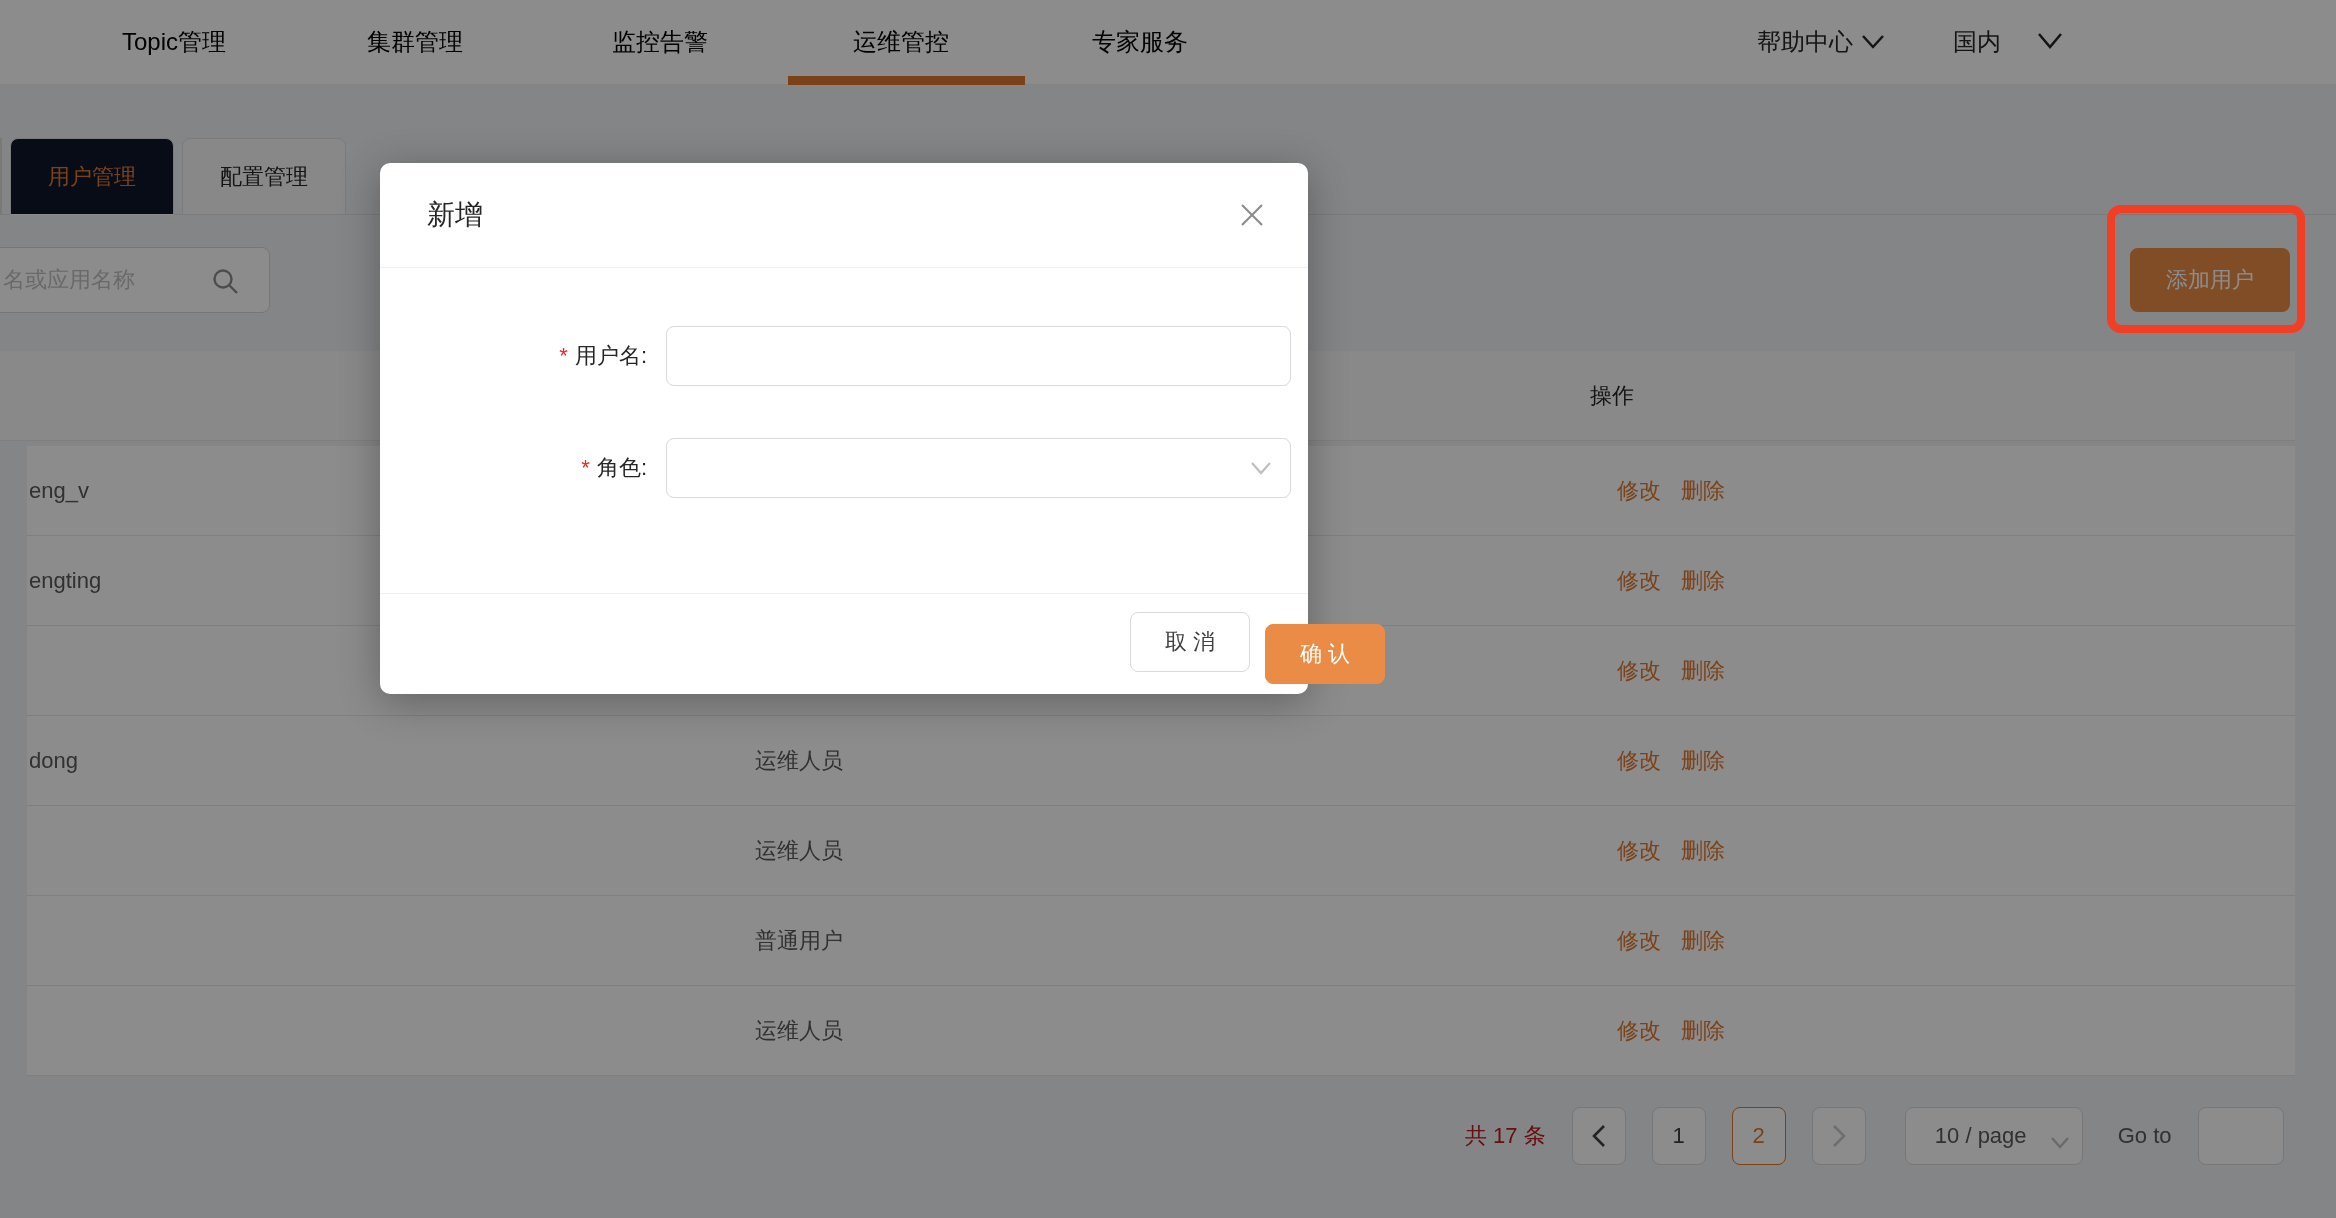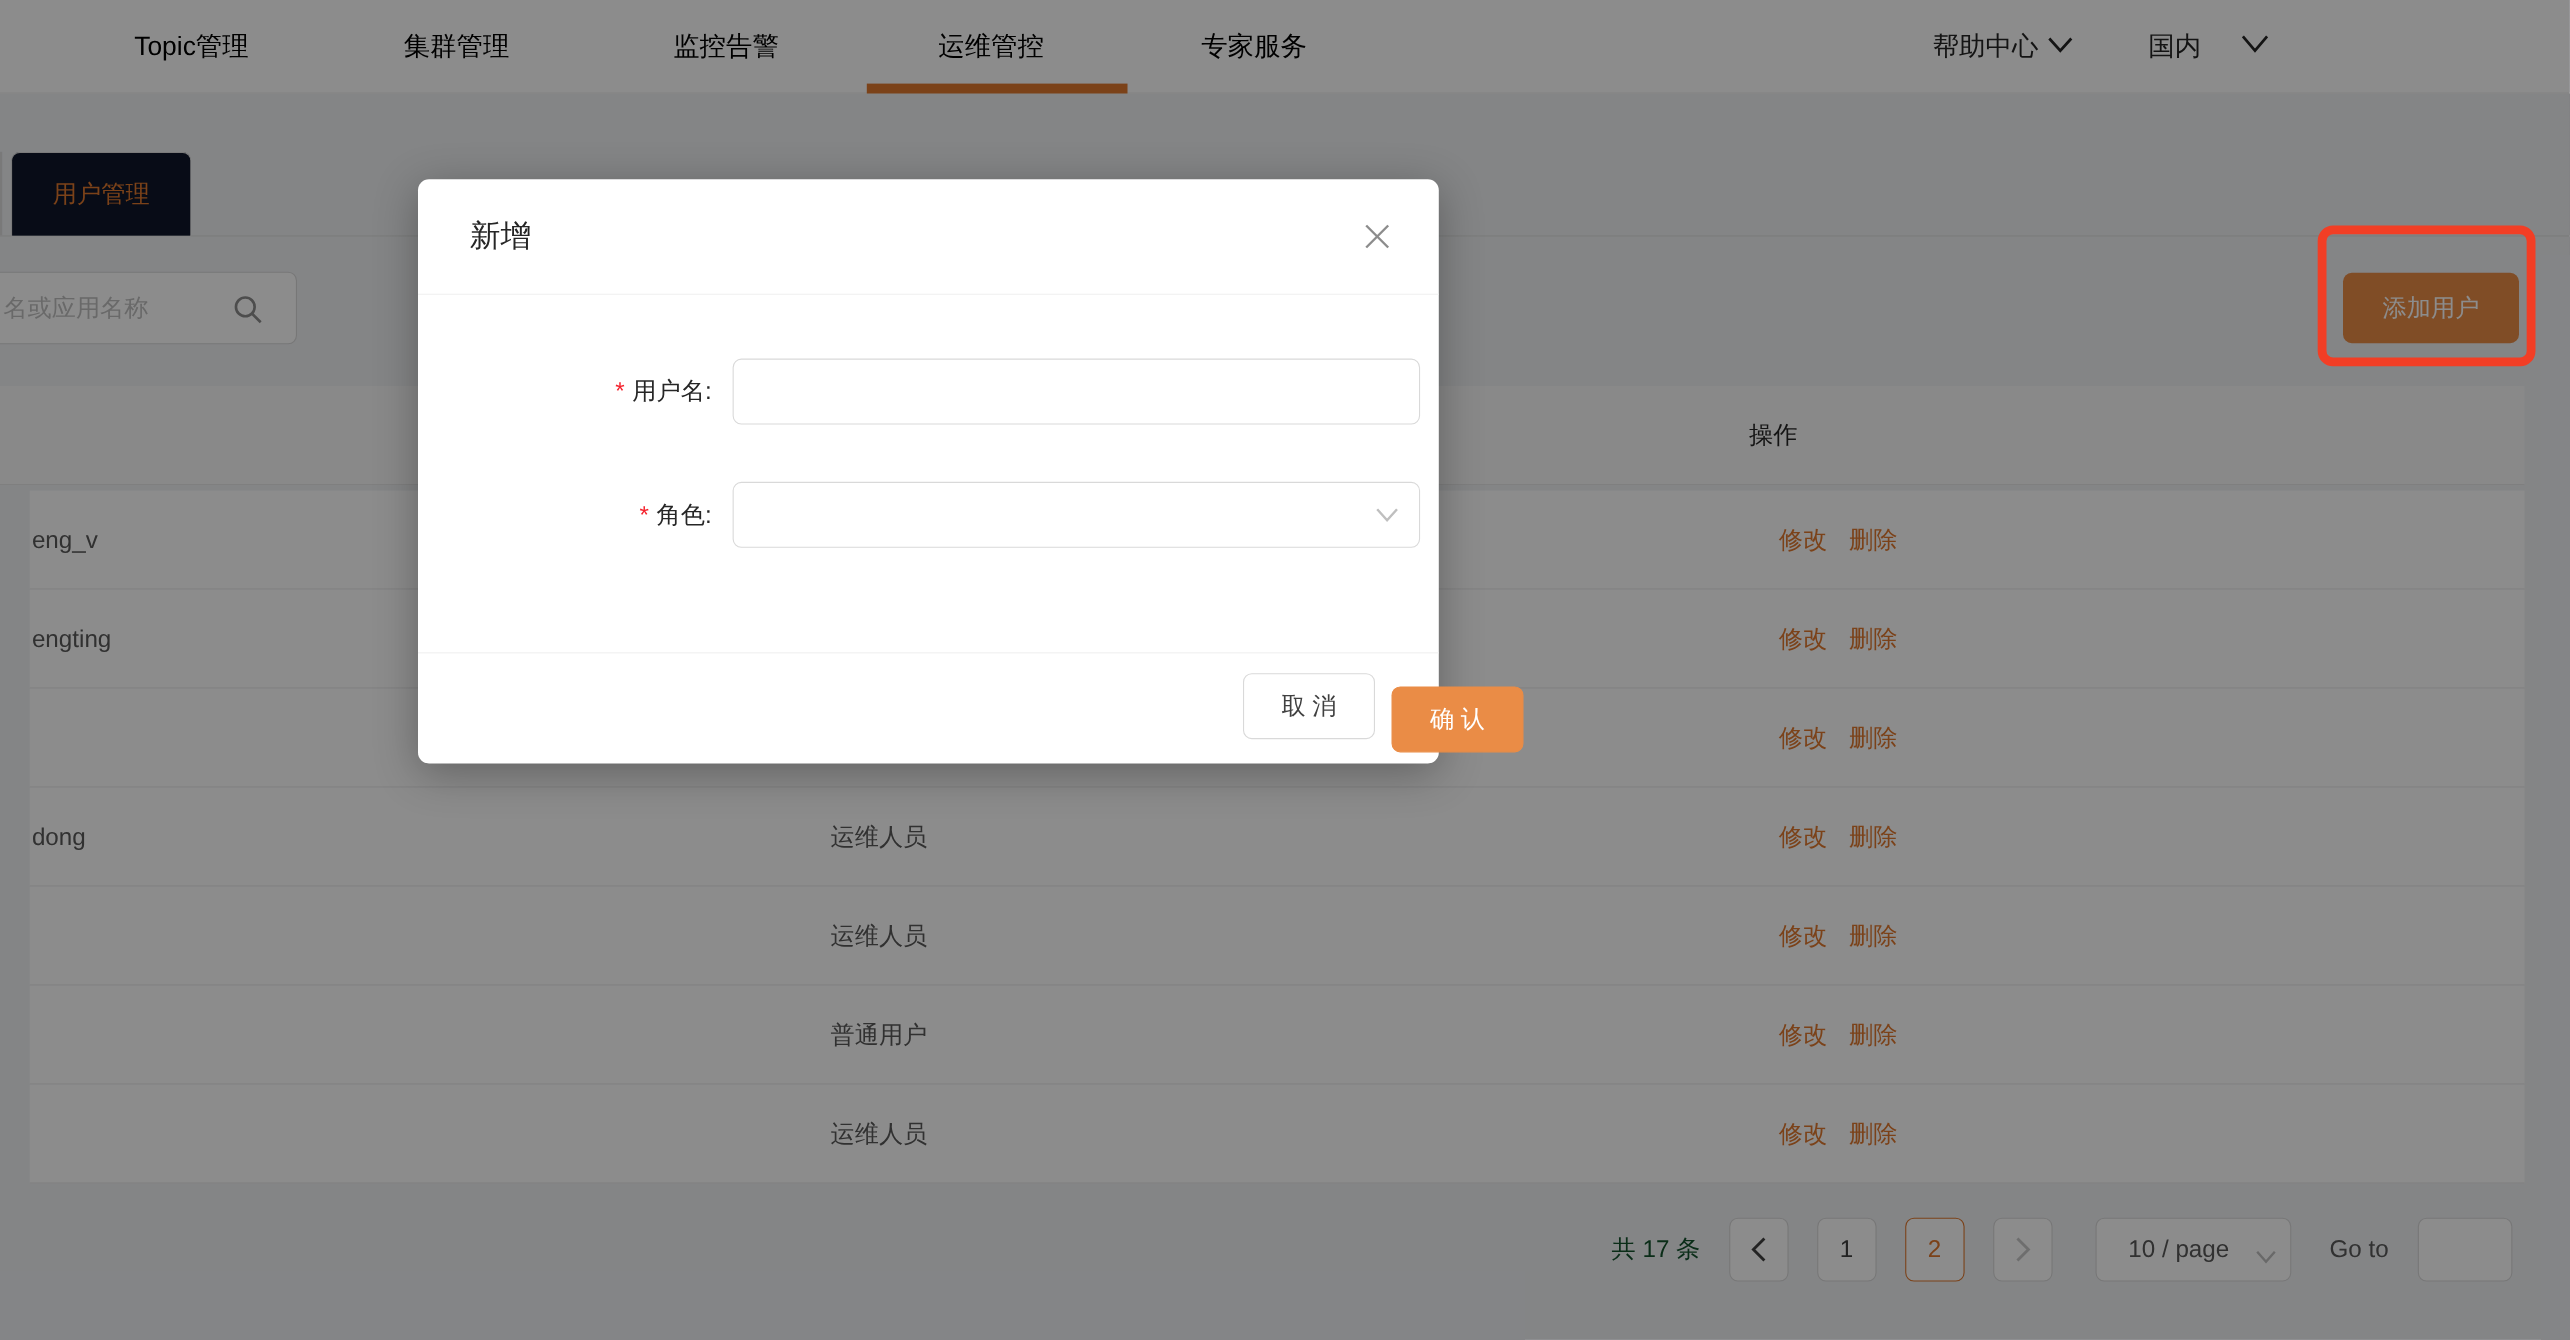--- a/index.html
+++ b/index.html
@@ -45,21 +45,21 @@
   .trow{position:relative;height:90px;background:#fff;border-bottom:1px solid #e8e8e8;}
   .trow .cell{position:absolute;top:0;height:89px;display:flex;align-items:center;font-size:22px;color:#595959;}
   .trow .c-name{left:2px;}
   .trow .c-role{left:728px;}
   .trow .link{position:absolute;top:0;height:89px;display:flex;align-items:center;font-size:22px;color:var(--accent-deep);cursor:pointer;}
   .trow .l-mod{left:1590px;}
   .trow .l-del{left:1654px;}
 
   
   .pagination{position:absolute;left:1465px;top:1107px;height:58px;display:flex;align-items:center;z-index:1;}
-  .pg-total{font-size:22px;color:#14532d;margin-right:26px;white-space:nowrap;}
+  .pg-total{font-size:22px;color:#b91c1c;margin-right:26px;white-space:nowrap;}
   .pg-btn{width:54px;height:58px;border:1px solid #d9d9d9;border-radius:8px;background:#fff;display:flex;align-items:center;justify-content:center;
        font-size:22px;color:#404040;cursor:pointer;margin-right:26px;}
   .pg-btn.active{border-color:var(--accent-deep);color:var(--accent-deep);}
   .pg-btn.disabled{cursor:default;}
   .pg-select{width:178px;height:58px;border:1px solid #d9d9d9;border-radius:8px;background:#fff;display:flex;align-items:center;justify-content:center;
        font-size:22px;color:#595959;cursor:pointer;position:relative;margin-right:35px;margin-left:13px;padding-right:26px;}
   .pg-select .chev{position:absolute;right:12px;top:22px;}
   .pg-goto{font-size:22px;color:#595959;margin-right:26px;}
   .pg-input{width:86px;height:58px;border:1px solid #d9d9d9;border-radius:8px;background:#fff;outline:none;font-size:22px;color:#595959;text-align:center;}
 
@@ -123,20 +123,21 @@
       <path d="M18 28 a14 12 0 0 1 28 0 l-3 -3 q-11 -8 -22 0 z" fill="#3D6FA8"></path>
       <circle cx="26" cy="31" r="1.8" fill="#333"></circle>
       <circle cx="38" cy="31" r="1.8" fill="#333"></circle>
       <path d="M29 38 q3 2.5 6 0" fill="none" stroke="#b2574d" stroke-width="1.8"></path>
     </svg>
   </div>
   <div class="username">包梦婷</div>
 
   <div class="tab-fragment"></div>
   <div class="tab active">用户管理</div>
+  <div class="tab inactive">配置管理</div>
   <div class="tabs-line"></div>
 
   <div class="search-box">
     <input type="text" placeholder="名或应用名称" style="">
     <span class="search-glyph">
       <svg width="28" height="28" viewBox="0 0 28 28">
         <circle cx="12" cy="12" r="8.5" fill="none" stroke="#8c8c8c" stroke-width="2.4"></circle>
         <line x1="18.5" y1="18.5" x2="26" y2="26" stroke="#8c8c8c" stroke-width="2.4"></line>
       </svg>
     </span>

